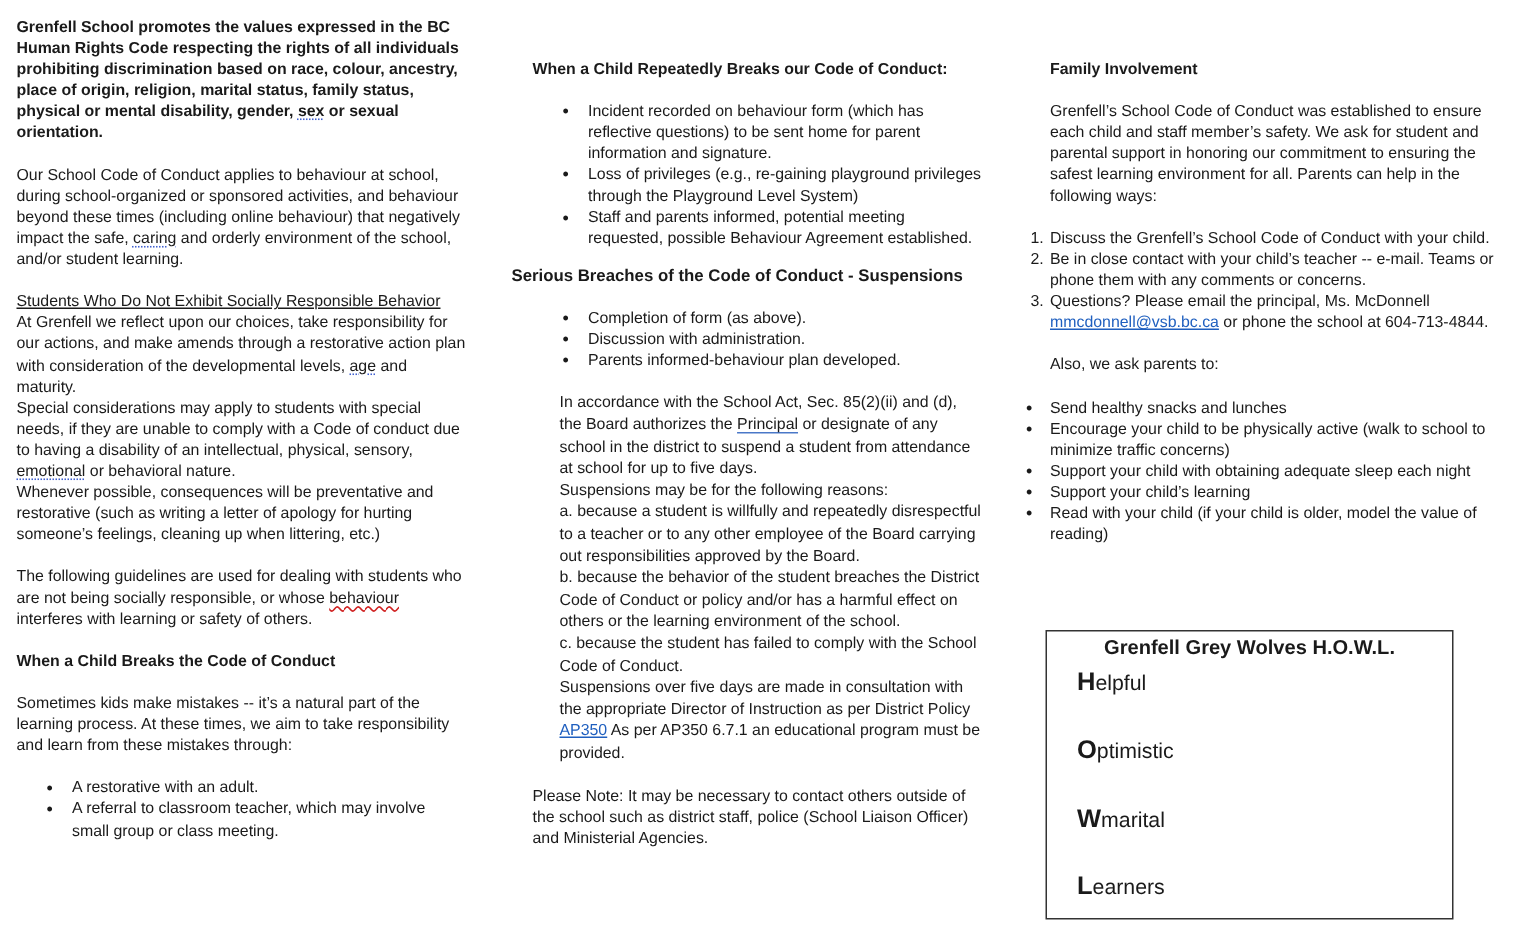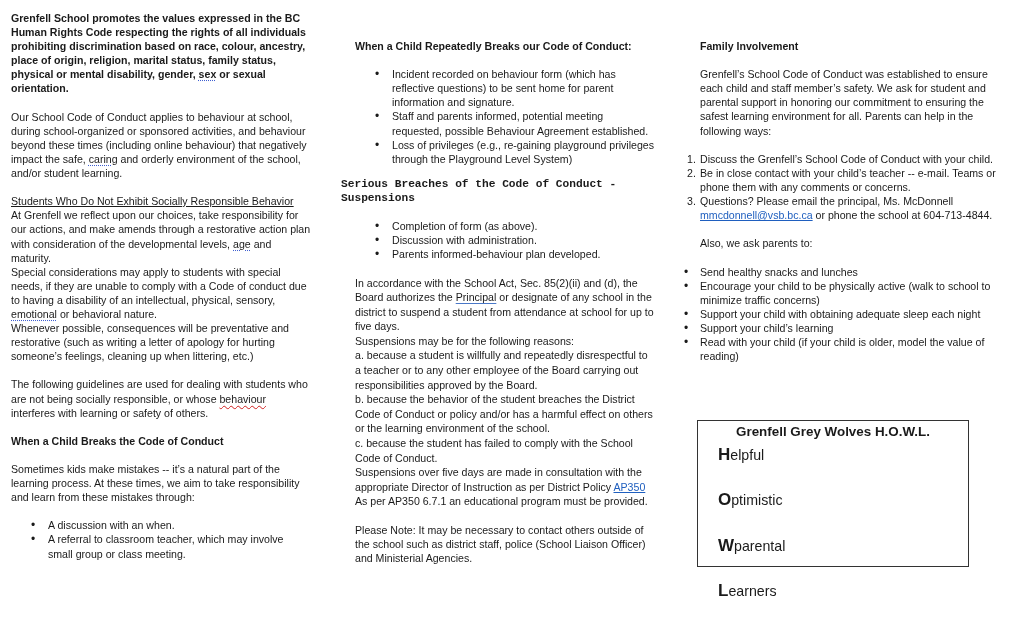--- a/index.html
+++ b/index.html
@@ -9,36 +9,36 @@
     font-size: 10.6px; line-height: 14.1px; color: #1a1a1a;
   }
   .col { position: absolute; top: 11px; }
   #col1 { left: 11px; width: 300px; }
   #col2 { left: 355px; width: 300px; }
   #col3 { left: 700px; width: 310px; }
   p { margin: 0; }
   .bold { font-weight: bold; }
   .gap { height: 14.1px; }
   .heading-u { font-weight: normal; text-decoration: underline; }
-  .serif-h { font-family: Liberation Mono, monospace; font-weight: bold; font-size: 11.2px; margin-left: -14px; }
+  .serif-h { font-family: Liberation Sans, sans-serif; font-weight: bold; font-size: 11.2px; margin-left: -14px; }
   ul.bullets { list-style: none; margin: 0; padding: 0; }
   ul.bullets li { position: relative; padding-left: 37px; }
   ul.bullets li::before { content: "\2022"; position: absolute; left: 20px; top: 0; font-size: 12px; }
   ul.bullets.c3 li { padding-left: 16px; margin-left: -16px; }
   ul.bullets.c3 li::before { left: 0; }
   ol.nums { margin: 0; padding: 0; list-style: none; }
   ol.nums li { position: relative; }
   ol.nums li .num { position: absolute; left: -13px; }
   .spell-blue { text-decoration: underline dotted #4060d0; text-underline-offset: 2px; text-align: right; }
   .spell-red { text-decoration: underline wavy #d02020; text-decoration-thickness: 1px; text-underline-offset: 2px; }
   .grammar-blue { text-decoration: underline #4a78c8; text-decoration-thickness: 1px; text-underline-offset: 2px; }
   a.link { color: #1f5fbf; text-decoration: underline; }
-  .susp-lines p { line-height: 14.6px; }
+  .susp-lines p { line-height: 14.6px; margin-left: 18px; }
   #howl-box {
-    position: absolute; left: 697px; top: 420px; width: 272px; height: 147px;
+    position: absolute; left: 697px; top: 420px; width: 272px; height: 193px;
     border: 1px solid #333; box-sizing: border-box;
   }
   #howl-title { position: absolute; top: 4px; left: 0; right: 0; text-align: center; font-weight: bold; font-size: 13.4px; }
   .howl-word { position: absolute; left: 20px; font-size: 14.2px; }
   .howl-word .cap { font-weight: bold; font-size: 17px; }
 </style>
 </head>
 <body>
 
 <div id="col1" class="col">
@@ -51,32 +51,32 @@
   <p><span>Special considerations may apply to students with special needs, if they are unable to comply with a Code of conduct due to having a disability of an intellectual, physical, sensory, </span><span class="spell-blue">emotional</span><span> or behavioral nature.</span></p>
   <p>Whenever possible, consequences will be preventative and restorative (such as writing a letter of apology for hurting someone’s feelings, cleaning up when littering, etc.)</p>
   <div class="gap"></div>
   <p><span>The following guidelines are used for dealing with students who are not being socially responsible, or whose </span><span class="spell-red">behaviour</span><span> interferes with learning or safety of others.</span></p>
   <div class="gap"></div>
   <p class="bold">When a Child Breaks the Code of Conduct</p>
   <div class="gap"></div>
   <p>Sometimes kids make mistakes -- it’s a natural part of the learning process.  At these times, we aim to take responsibility and learn from these mistakes through:</p>
   <div class="gap"></div>
   <ul class="bullets">
-    <li>A discussion with an when.</li>
+    <li>A restorative with an adult.</li>
     <li>A referral to classroom teacher, which may involve small group or class meeting.</li>
   </ul>
 </div>
 
 <div id="col2" class="col" style="top:39px;">
   <p class="bold">When a Child Repeatedly Breaks our Code of Conduct:</p>
   <div class="gap"></div>
   <ul class="bullets">
     <li>Incident recorded on behaviour form (which has reflective questions) to be sent home for parent information and signature.</li>
+    <li>Loss of privileges (e.g., re-gaining playground privileges through the Playground Level System)</li>
     <li>Staff and parents informed, potential meeting requested, possible Behaviour Agreement established.</li>
-    <li>Loss of privileges (e.g., re-gaining playground privileges through the Playground Level System)</li>
   </ul>
   <div style="height:11px"></div>
   <p class="serif-h">Serious Breaches of the Code of Conduct - Suspensions</p>
   <div class="gap"></div>
   <ul class="bullets">
     <li>Completion of form (as above).</li>
     <li>Discussion with administration.</li>
     <li>Parents informed-behaviour plan developed.</li>
   </ul>
   <div class="gap"></div>
@@ -111,15 +111,15 @@
     <li>Support your child with obtaining adequate sleep each night</li>
     <li>Support your child’s learning</li>
     <li>Read with your child (if your child is older, model the value of reading)</li>
   </ul>
 </div>
 
 <div id="howl-box">
   <div id="howl-title">Grenfell Grey Wolves H.O.W.L.</div>
   <div class="howl-word" style="top:27px;"><span class="cap">H</span><span>elpful</span></div>
   <div class="howl-word" style="top:72px;"><span class="cap">O</span><span>ptimistic</span></div>
-  <div class="howl-word" style="top:118px;"><span class="cap">W</span><span>parental</span></div>
+  <div class="howl-word" style="top:118px;"><span class="cap">W</span><span>marital</span></div>
   <div class="howl-word" style="top:163px;"><span class="cap">L</span><span>earners</span></div>
 </div>
 
 </body></html>

